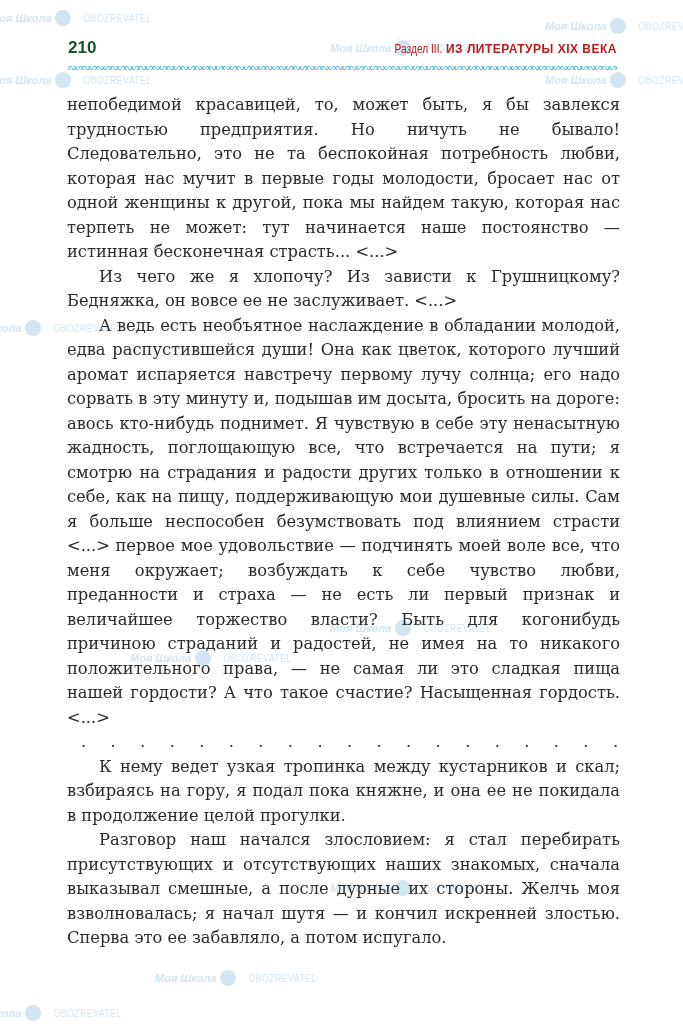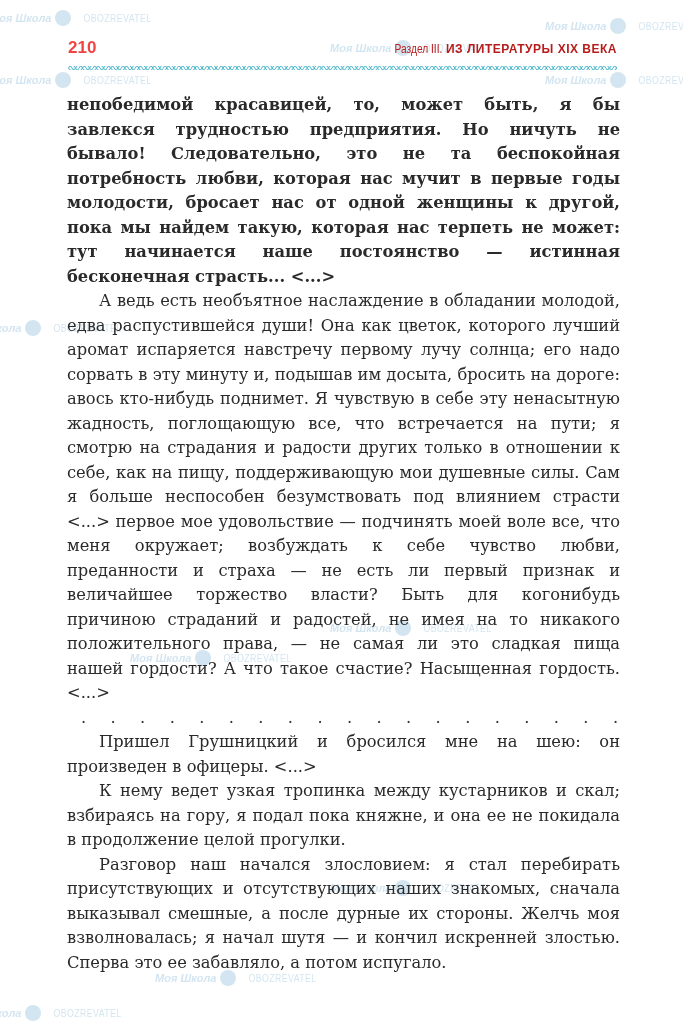--- a/index.html
+++ b/index.html
@@ -16,39 +16,39 @@
     .watermark .wm-circle {
       width: 16px; height: 16px; border-radius: 50%; background: #cfe3ef;
       display: inline-block;
     }
     .watermark .wm-brand { letter-spacing: 0.5px; transform: scaleX(0.8); display: inline-block; }
     .header {
       position: absolute; left: 68px; right: 66px; top: 38px; height: 22px;
       display: flex; justify-content: space-between; align-items: baseline;
     }
     .page-number {
-      font-family: "Liberation Sans", sans-serif; font-size: 17px; font-weight: bold; color: #ef4444;
+      font-family: "Liberation Sans", sans-serif; font-size: 17px; font-weight: bold; color: #14532d;
     }
     .running-head {
       font-family: "Liberation Sans", sans-serif; font-size: 12px; color: #b91c1c;
     }
     .running-head .section { font-weight: normal; transform: scaleX(0.85); display: inline-block; transform-origin: right; }
     .running-head .title { font-weight: bold; letter-spacing: 0.5px; }
     .ornament {
       position: absolute; left: 68px; right: 66px; top: 62px; height: 10px; overflow: hidden;
       color: #3fb3c9; font-size: 9px; line-height: 10px; white-space: nowrap; letter-spacing: -1px;
       font-family: "DejaVu Sans", sans-serif;
     }
     .content {
       position: absolute; left: 67px; width: 553px; top: 93px;
       font-size: 16.3px; line-height: 24.5px; color: #2a2a2a;
     }
     .content p { margin: 0; text-align: justify; text-align-last: auto; }
     .content p.indent { text-indent: 32px; }
-    .content p.noindent { text-indent: 0; font-weight: bold; }
+    .content p.noindent { text-indent: 0; }
     .dots {
       margin: 0; padding-left: 14px; letter-spacing: 9.6px; line-height: 24.5px; color: #333;
       white-space: nowrap; overflow: hidden;
     }
   </style>
 </head>
 <body>
 
 <div class="watermark" style="left:-10px; top:10px;">
     <span class="wm-school">Моя Школа</span>
@@ -110,19 +110,19 @@
   <span class="page-number">210</span>
   <span class="running-head">
     <span class="section">Раздел III.</span>
     <span class="title">ИЗ ЛИТЕРАТУРЫ XIX ВЕКА</span>
   </span>
 </div>
 <div class="ornament">ᔓᔕᔓᔕᔓᔕᔓᔕᔓᔕᔓᔕᔓᔕᔓᔕᔓᔕᔓᔕᔓᔕᔓᔕᔓᔕᔓᔕᔓᔕᔓᔕᔓᔕᔓᔕᔓᔕᔓᔕᔓᔕᔓᔕᔓᔕᔓᔕᔓᔕᔓᔕᔓᔕᔓᔕᔓᔕᔓᔕᔓᔕᔓᔕᔓᔕᔓᔕᔓᔕᔓᔕᔓᔕᔓᔕᔓᔕᔓᔕᔓᔕᔓᔕᔓᔕᔓᔕᔓᔕᔓᔕᔓᔕᔓᔕᔓᔕᔓᔕᔓᔕ</div>
 
 <div class="content">
   <p class="noindent">непобедимой красавицей, то, может быть, я бы завлекся трудностью предприятия. Но ничуть не бывало! Следовательно, это не та беспокойная потребность любви, которая нас мучит в первые годы молодости, бросает нас от одной женщины к другой, пока мы найдем такую, которая нас терпеть не может: тут начинается наше постоянство — истинная бесконечная страсть... &lt;...&gt;</p>
+  <p class="indent">Из чего же я хлопочу? Из зависти к Грушницкому? Бедняжка, он вовсе ее не заслуживает. &lt;...&gt;</p>
   <p class="indent">А ведь есть необъятное наслаждение в обладании молодой, едва распустившейся души! Она как цветок, которого лучший аромат испаряется навстречу первому лучу солнца; его надо сорвать в эту минуту и, подышав им досыта, бросить на дороге: авось кто-нибудь поднимет. Я чувствую в себе эту ненасытную жадность, поглощающую все, что встречается на пути; я смотрю на страдания и радости других только в отношении к себе, как на пищу, поддерживающую мои душевные силы. Сам я больше неспособен безумствовать под влиянием страсти &lt;...&gt; первое мое удовольствие — подчинять моей воле все, что меня окружает; возбуждать к себе чувство любви, преданности и страха — не есть ли первый признак и величайшее торжество власти? Быть для когонибудь причиною страданий и радостей, не имея на то никакого положительного права, — не самая ли это сладкая пища нашей гордости? А что такое счастие? Насыщенная гордость. &lt;...&gt;</p>
   <div class="dots">. . . . . . . . . . . . . . . . . . . . . . . . . . . . . . . . . . . .</div>
-  <p class="indent">Пришел Грушницкий и бросился мне на шею: он произведен в офицеры. &lt;...&gt;</p>
   <p class="indent">К нему ведет узкая тропинка между кустарников и скал; взбираясь на гору, я подал пока княжне, и она ее не покидала в продолжение целой прогулки.</p>
   <p class="indent">Разговор наш начался злословием: я стал перебирать присутствующих и отсутствующих наших знакомых, сначала выказывал смешные, а после дурные их стороны. Желчь моя взволновалась; я начал шутя — и кончил искренней злостью. Сперва это ее забавляло, а потом испугало.</p>
 
 </div>
 
 </body></html>

